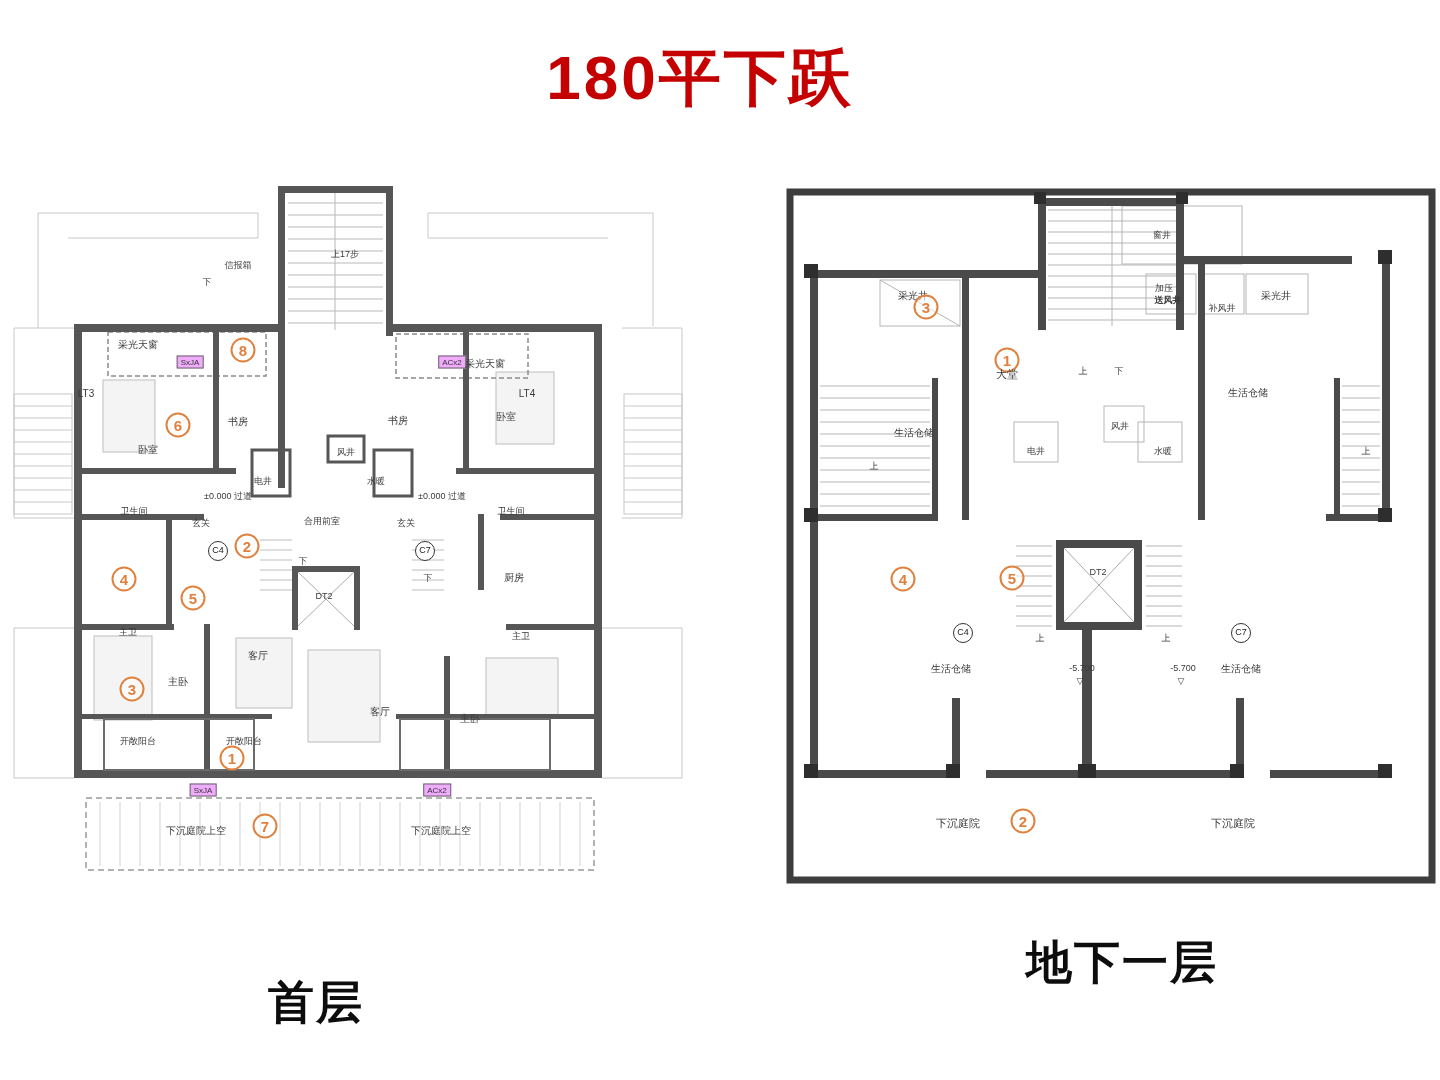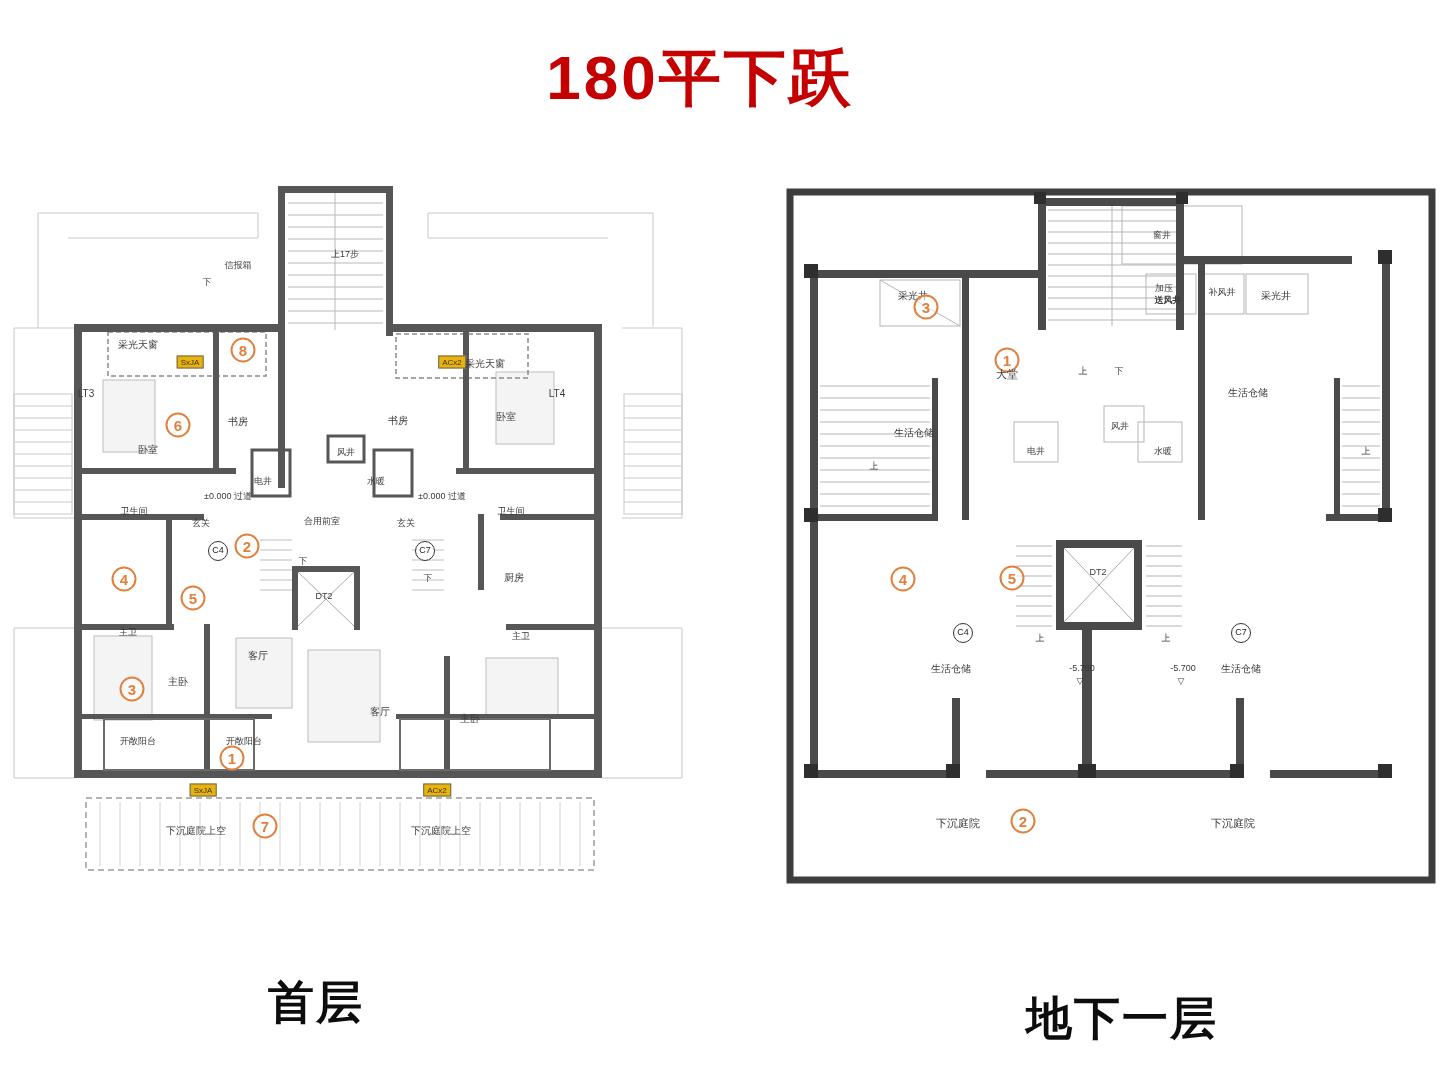--- a/index.html
+++ b/index.html
@@ -11,21 +11,21 @@
   .plan { position:absolute; }
   .plan svg { position:absolute; left:0; top:0; }
   .labels { position:absolute; left:0; top:0; width:100%; height:100%; }
   .lbl { position:absolute; transform:translate(-50%,-50%); font-size:10px; color:#3a3a3a; white-space:nowrap; }
   .marker { position:absolute; transform:translate(-50%,-50%); width:25px; height:25px;
     border:2px solid #e0813e; border-radius:50%; color:#e0813e; font-size:15px; font-weight:bold;
     line-height:21px; text-align:center; background:rgba(255,255,255,0.55); }
   .node { position:absolute; transform:translate(-50%,-50%); width:20px; height:20px;
     border:1.5px solid #333; border-radius:50%; color:#222; font-size:9px;
     line-height:17px; text-align:center; background:#fff; }
-  .box { position:absolute; transform:translate(-50%,-50%); border:1px solid #666; background:#eab308;
+  .box { position:absolute; transform:translate(-50%,-50%); border:1px solid #666; background:#f0abfc;
     font-size:8px; color:#333; padding:1px 3px; white-space:nowrap; }
 </style>
 </head>
 <body>
 
 <div class="title">180平下跃</div>
 
 <div class="plan" style="left:8px; top:158px; width:680px; height:740px;">
   <svg width="680" height="740" viewBox="0 0 680 740">
 
@@ -118,21 +118,21 @@
   <div class="labels">
       <span class="lbl" style="left: 230px; top: 107px; font-size: 9px;">信报箱</span>
       <span class="lbl" style="left: 337px; top: 96px; font-size: 9px;">上17步</span>
       <span class="lbl" style="left: 199px; top: 124px; font-size: 9px;">下</span>
       <span class="lbl" style="left: 130px; top: 187px; font-size: 10px;">采光天窗</span>
       <span class="box" style="left: 182px; top: 204px;">SxJA</span>
       <span class="marker" style="left: 235px; top: 192px;">8</span>
       <span class="box" style="left: 444px; top: 204px;">ACx2</span>
       <span class="lbl" style="left: 477px; top: 206px; font-size: 10px;">采光天窗</span>
       <span class="lbl" style="left: 78px; top: 235px; font-size: 10px;">LT3</span>
-      <span class="lbl" style="left: 549px; top: 235px; font-size: 10px;">LT4</span>
+      <span class="lbl" style="left: 519px; top: 235px; font-size: 10px;">LT4</span>
       <span class="marker" style="left: 170px; top: 267px;">6</span>
       <span class="lbl" style="left: 140px; top: 292px; font-size: 10px;">卧室</span>
       <span class="lbl" style="left: 230px; top: 264px; font-size: 10px;">书房</span>
       <span class="lbl" style="left: 390px; top: 263px; font-size: 10px;">书房</span>
       <span class="lbl" style="left: 498px; top: 259px; font-size: 10px;">卧室</span>
       <span class="lbl" style="left: 338px; top: 294px; font-size: 9px;">风井</span>
       <span class="lbl" style="left: 255px; top: 323px; font-size: 9px;">电井</span>
       <span class="lbl" style="left: 368px; top: 323px; font-size: 9px;">水暖</span>
       <span class="lbl" style="left: 220px; top: 338px; font-size: 9px;">±0.000 过道</span>
       <span class="lbl" style="left: 434px; top: 338px; font-size: 9px;">±0.000 过道</span>
@@ -238,21 +238,21 @@
       <rect x="592" y="576" width="14" height="14"></rect>
       <rect x="292" y="576" width="18" height="14"></rect>
     </g>
   </svg>
   <div class="labels">
       <span class="lbl" style="left: 376px; top: 47px; font-size: 9px;">窗井</span>
       <span class="lbl" style="left: 127px; top: 108px; font-size: 10px;">采光井</span>
       <span class="marker" style="left: 140px; top: 119px;">3</span>
       <span class="lbl" style="left: 378px; top: 100px; font-size: 9px;">加压</span>
       <span class="lbl" style="left: 382px; top: 112px; font-size: 9px; font-weight: bold;">送风井</span>
-      <span class="lbl" style="left: 436px; top: 104px; font-size: 9px;">补风井</span>
+      <span class="lbl" style="left: 436px; top: 120px; font-size: 9px;">补风井</span>
       <span class="lbl" style="left: 490px; top: 108px; font-size: 10px;">采光井</span>
       <span class="marker" style="left: 221px; top: 172px;">1</span>
       <span class="lbl" style="left: 221px; top: 186px; font-size: 11px;">大堂</span>
       <span class="lbl" style="left: 297px; top: 183px; font-size: 9px;">上</span>
       <span class="lbl" style="left: 333px; top: 183px; font-size: 9px;">下</span>
       <span class="lbl" style="left: 462px; top: 205px; font-size: 10px;">生活仓储</span>
       <span class="lbl" style="left: 128px; top: 245px; font-size: 10px;">生活仓储</span>
       <span class="lbl" style="left: 250px; top: 263px; font-size: 9px;">电井</span>
       <span class="lbl" style="left: 334px; top: 238px; font-size: 9px;">风井</span>
       <span class="lbl" style="left: 377px; top: 263px; font-size: 9px;">水暖</span>
@@ -271,13 +271,13 @@
       <span class="lbl" style="left: 397px; top: 480px; font-size: 9px;">-5.700</span>
       <span class="lbl" style="left: 395px; top: 493px; font-size: 9px;">▽</span>
       <span class="lbl" style="left: 455px; top: 481px; font-size: 10px;">生活仓储</span>
       <span class="lbl" style="left: 172px; top: 635px; font-size: 11px;">下沉庭院</span>
       <span class="marker" style="left: 237px; top: 633px;">2</span>
       <span class="lbl" style="left: 447px; top: 635px; font-size: 11px;">下沉庭院</span>
     </div>
 </div>
 
 <div class="caption" style="left:316px; top:972px;">首层</div>
-<div class="caption" style="left:1122px; top:988px;">地下一层</div>
+<div class="caption" style="left:1122px; top:932px;">地下一层</div>
 
 </body></html>

